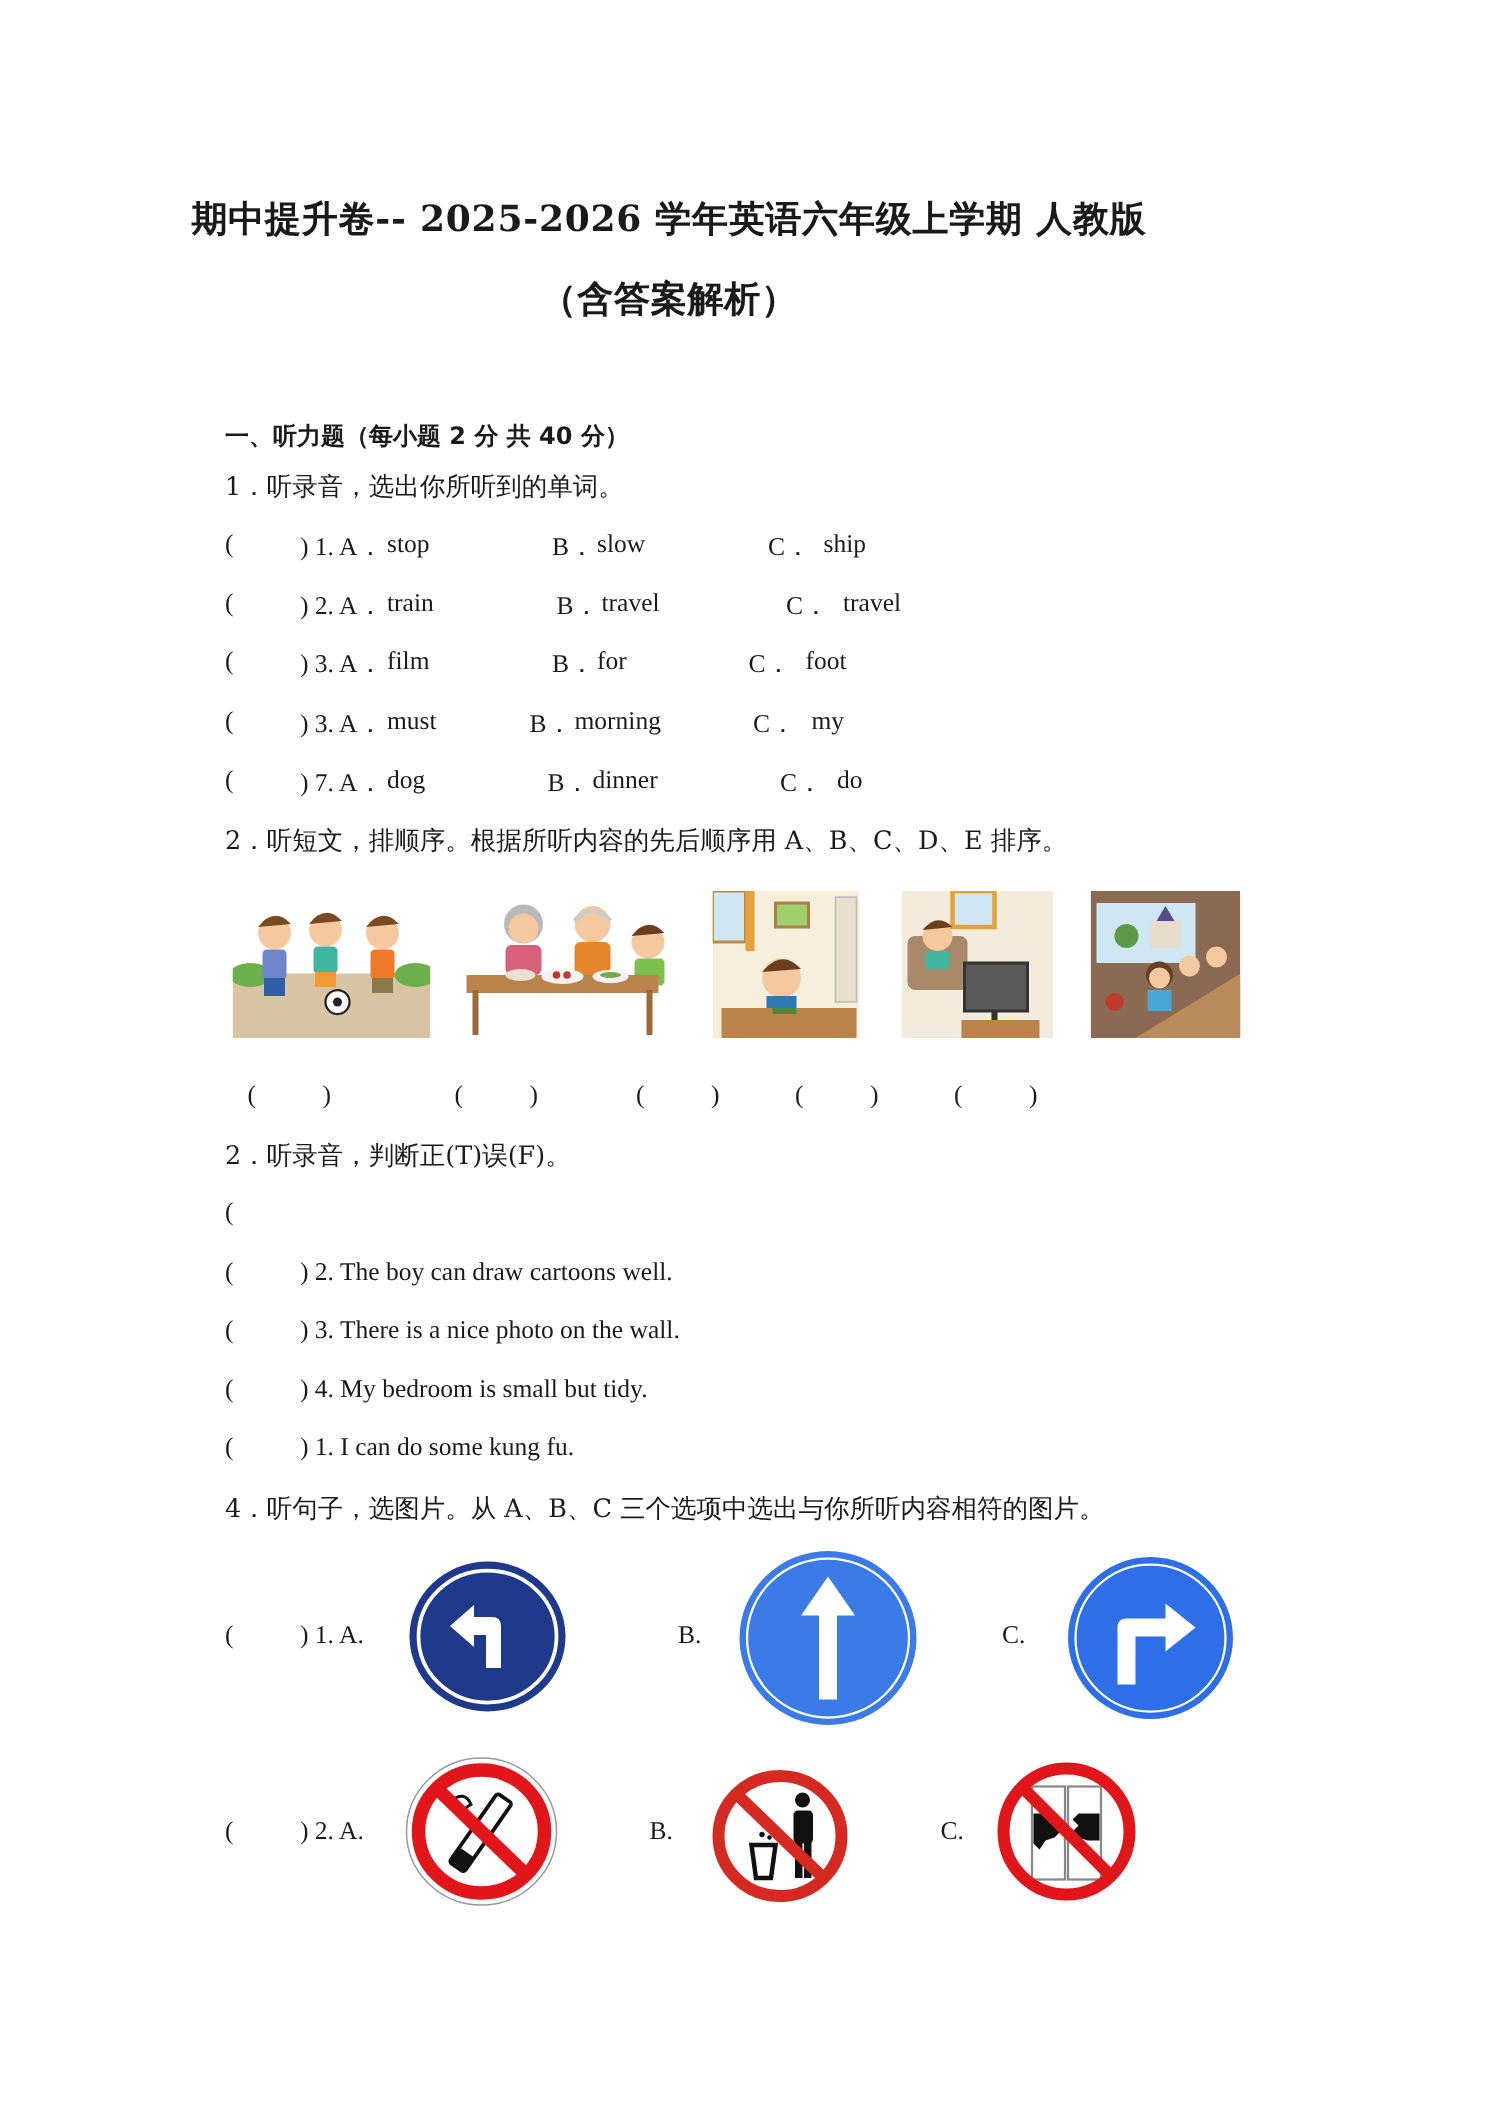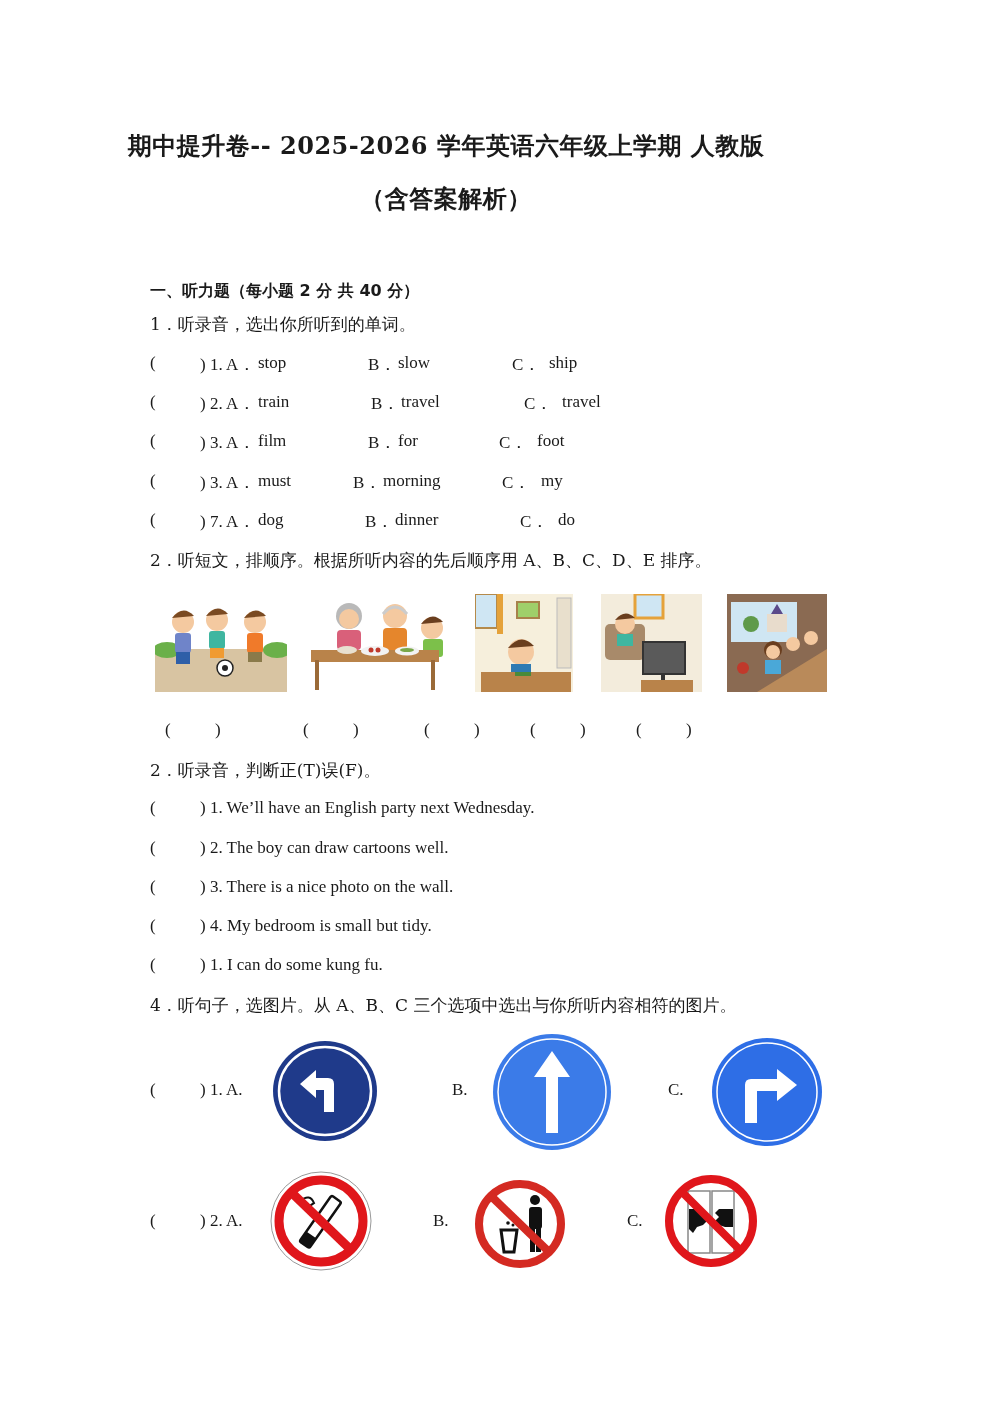--- a/index.html
+++ b/index.html
@@ -185,21 +185,20 @@
   <span style="left:309px">)</span>
   <span style="left:365px">(</span>
   <span style="left:415px">)</span>
   <span style="left:471px">(</span>
   <span style="left:521px">)</span>
 </div>
 
 <div class="abs q-head" style="top:759px">2．听录音，判断正(T)误(F)。</div>
 <div class="abs row" style="top:798px">
   <span class="paren-l">(</span>
-  <span class="paren-r">) 1. We’ll have an English party next Wednesday.</span>
 </div>
 <div class="abs row" style="top:838px">
   <span class="paren-l">(</span>
   <span class="paren-r">) 2. The boy can draw cartoons well.</span>
 </div>
 <div class="abs row" style="top:877px">
   <span class="paren-l">(</span>
   <span class="paren-r">) 3. There is a nice photo on the wall.</span>
 </div>
 <div class="abs row" style="top:916px">

